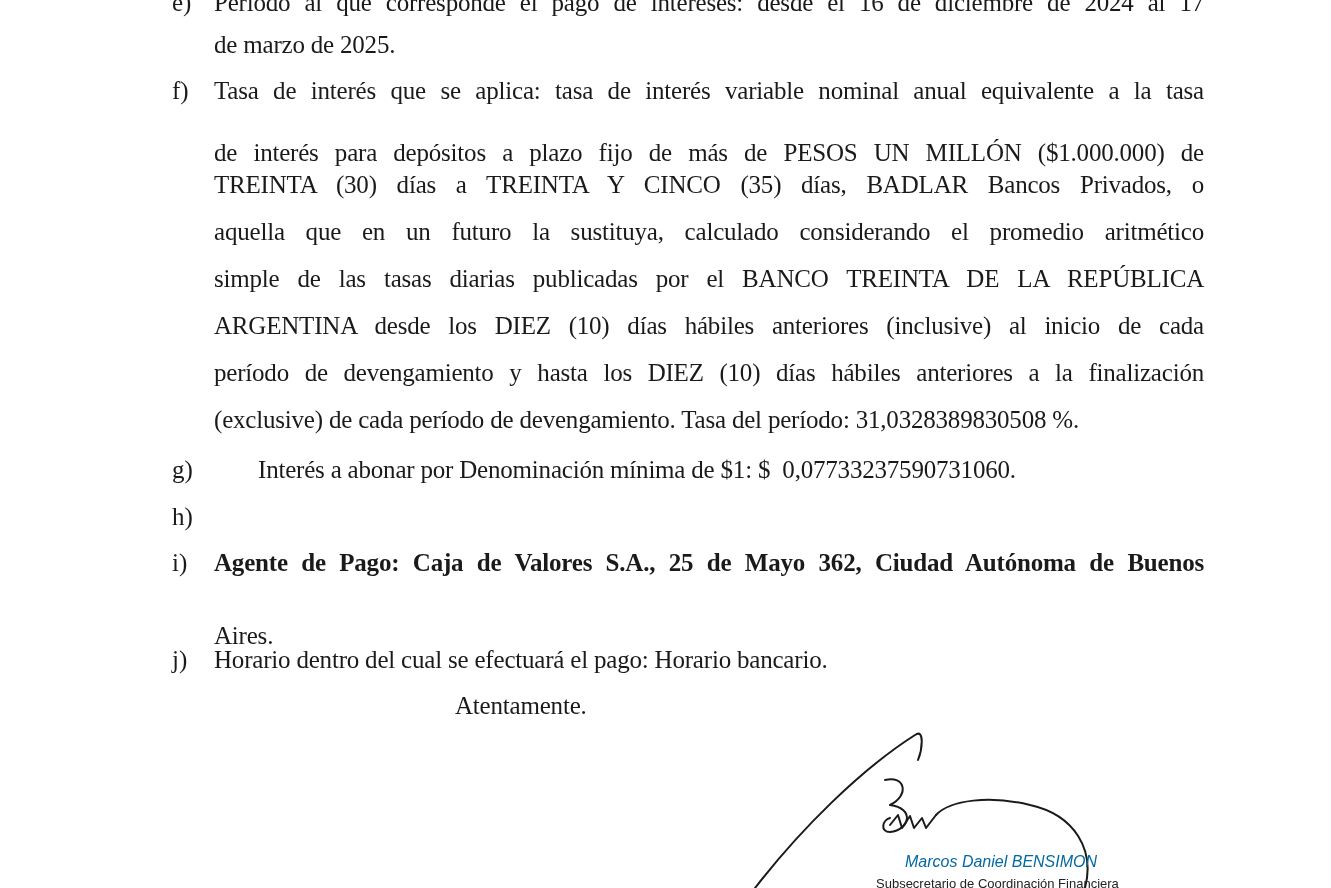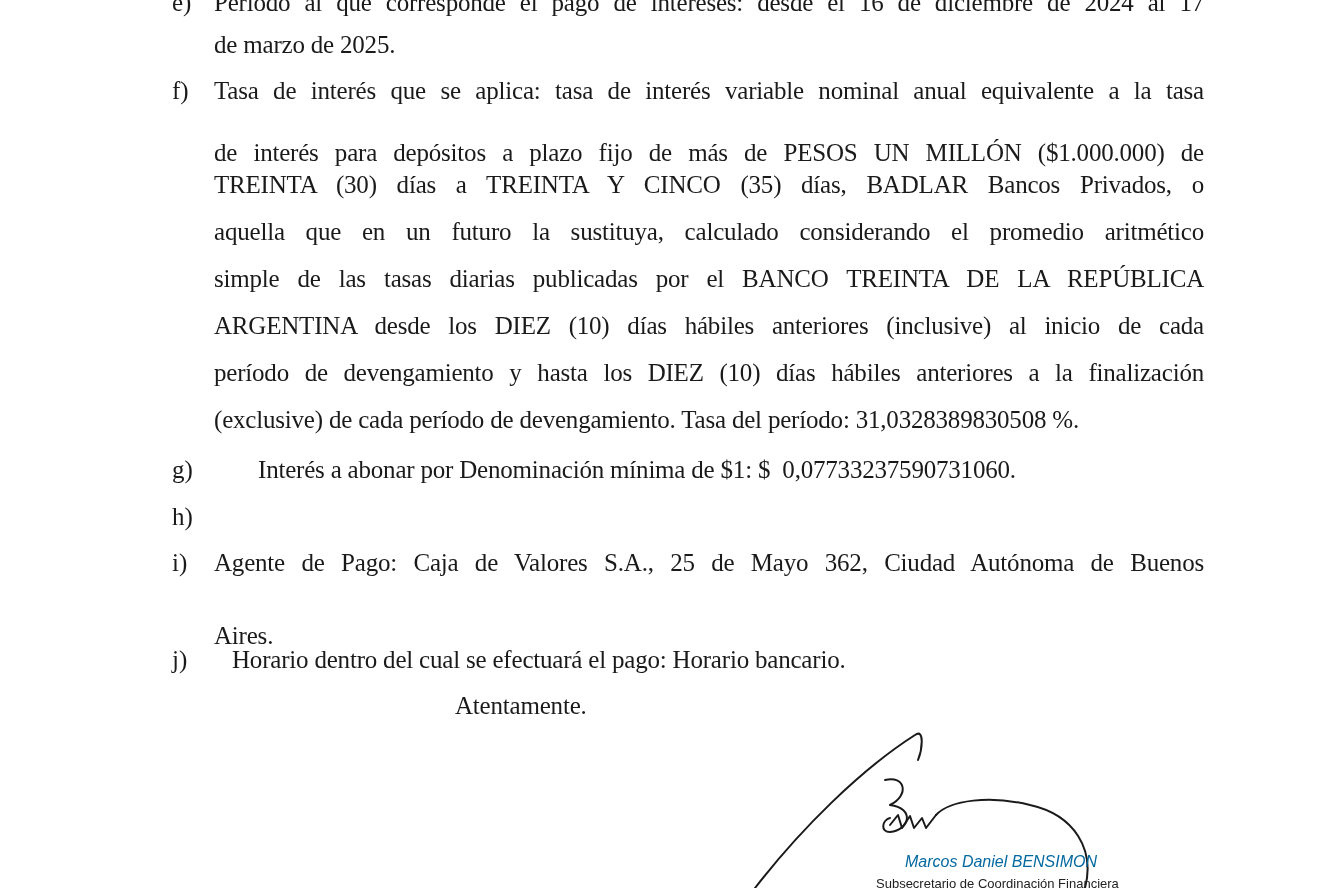--- a/index.html
+++ b/index.html
@@ -81,25 +81,25 @@
   <div class="line justify" style="left:214px; top:311px;">ARGENTINA desde los DIEZ (10) días hábiles anteriores (inclusive) al inicio de cada</div>
   <div class="line justify" style="left:214px; top:358px;">período de devengamiento y hasta los DIEZ (10) días hábiles anteriores a la finalización</div>
   <div class="line" style="left:214px; top:405px;">(exclusive) de cada período de devengamiento. Tasa del período: 31,0328389830508 %.</div>
 
   <span class="marker" style="top:455px;">g)</span>
   <div class="line" style="left:214px; top:455px; white-space:pre;margin-left:44px;">Interés a abonar por Denominación mínima de $1: $  0,07733237590731060.</div>
 
   <span class="marker" style="top:502px;">h)</span>
 
   <span class="marker" style="top:548px;">i)</span>
-  <div class="line justify" style="left:214px; top:548px;">Agente de Pago: Caja de Valores S.A., 25 de Mayo 362, Ciudad Autónoma de Buenos</div>
+  <div class="line justify" style="left:214px; top:548px;font-weight:bold;">Agente de Pago: Caja de Valores S.A., 25 de Mayo 362, Ciudad Autónoma de Buenos</div>
   <div class="line" style="left:214px; top:597px;margin-top:24px;">Aires.</div>
 
   <span class="marker" style="top:645px;">j)</span>
-  <div class="line" style="left:214px; top:645px;margin-left:18px;">Horario dentro del cual se efectuará el pago: Horario bancario.</div>
+  <div class="line" style="left:214px; top:645px;">Horario dentro del cual se efectuará el pago: Horario bancario.</div>
 
   <div class="line" style="left:455px; top:691px;">Atentamente.</div>
 
   <svg class="sig" width="400" height="168" viewBox="0 0 400 168">
     <g fill="none" stroke="#1a1a1a" stroke-width="2" stroke-linecap="round" stroke-linejoin="round">
 
       <path d="M15 168 C 60 110, 120 50, 175 15 C 185 8, 182 30, 178 40"></path>
 
       <path d="M145 60 C 165 55, 170 75, 150 85 C 175 88, 170 110, 150 112 C 140 112, 142 100, 150 98"></path>
 

